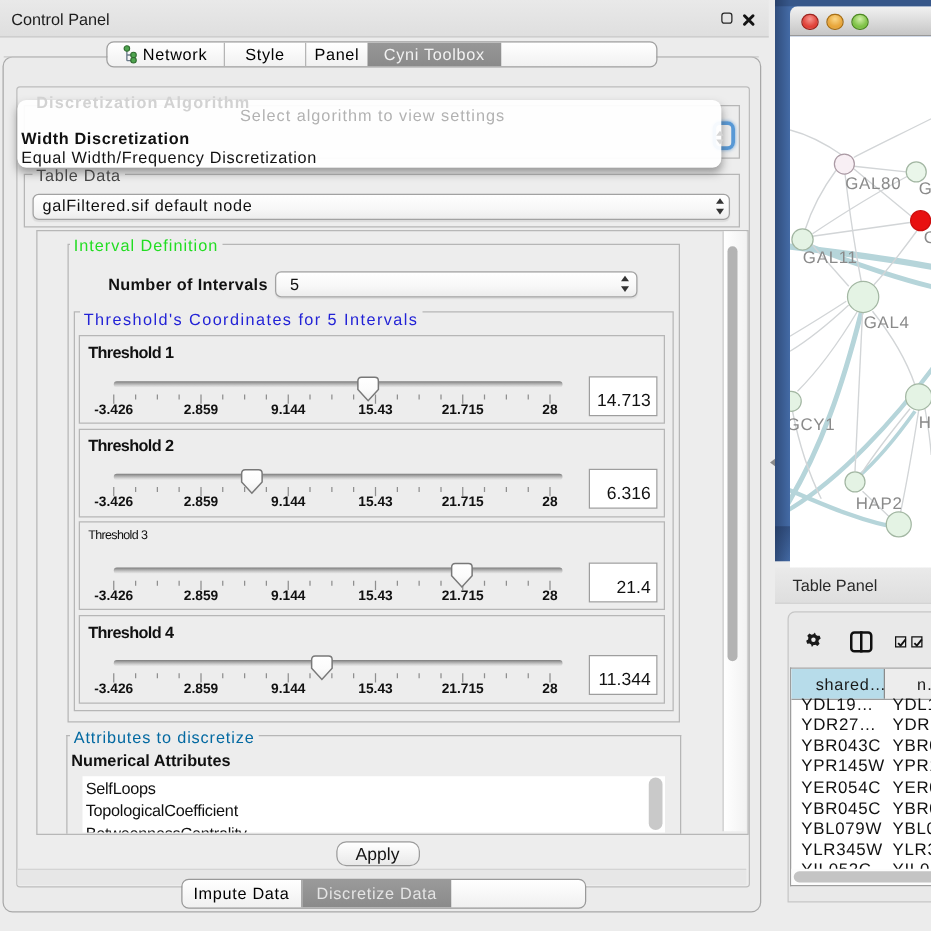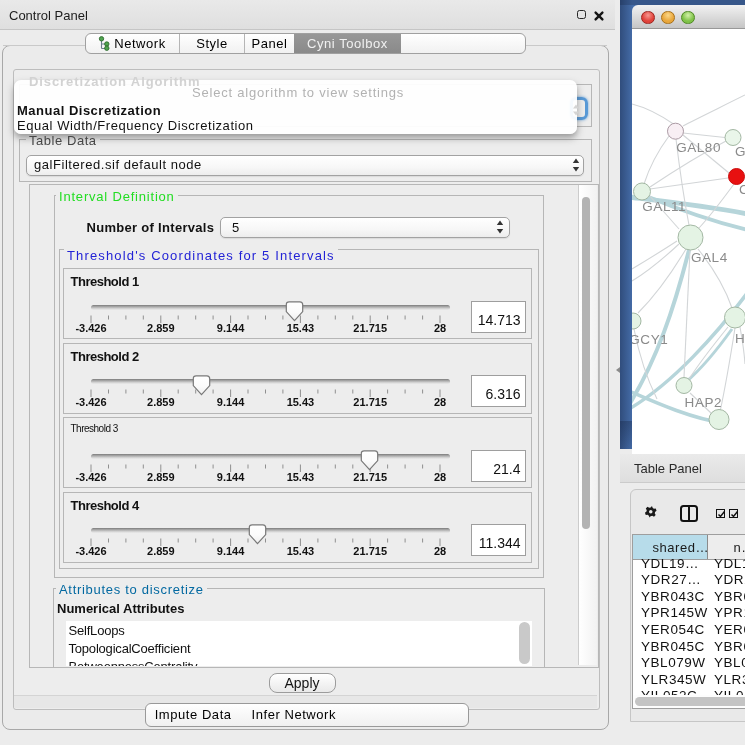--- a/index.html
+++ b/index.html
@@ -58,21 +58,21 @@
 <div class="txt" style="left:29px;top:74px;font-size:13px;font-weight:bold;color:#d2d2d2;z-index:5;letter-spacing:0.9px">Discretization Algorithm</div>
 <div class="txt" style="left:192px;top:84.5px;font-size:13px;color:#b2b2b2;z-index:5;letter-spacing:0.8px">Select algorithm to view settings</div>
 <div class="ab" style="left:570px;top:97px;width:12px;height:17px;border:3px solid #5899d6;border-radius:6px;box-shadow:0 0 3px rgba(88,153,214,0.9)"></div>
 
 <svg class="ab" style="left:571.5px;top:103.5px;z-index:6" width="8" height="12" viewBox="0 0 8 12">
     <path d="M4,0.5 L7,4.5 L1,4.5 Z" fill="#d4d4d4"></path>
     <path d="M4,11.5 L7,7.5 L1,7.5 Z" fill="#d4d4d4"></path>
   </svg>
 
 <div class="ab" style="left:14px;top:80px;width:563px;height:54px;background:rgba(255,255,255,0.94);border-radius:7px;box-shadow:0 4px 7px rgba(70,70,70,0.5);z-index:4"></div>
-<div class="txt" style="left:17px;top:103px;font-size:13px;font-weight:bold;letter-spacing:0.5px;z-index:5">Manual Discretization</div>
+<div class="txt" style="left:17px;top:103px;font-size:13px;font-weight:bold;letter-spacing:0.5px;z-index:5">Width Discretization</div>
 <div class="txt" style="left:17px;top:117.5px;font-size:13px;z-index:5">Equal Width/Frequency Discretization</div>
 
 <div class="grp" style="left:19px;top:139px;width:571px;height:41px"></div>
 <div class="gtitle" style="left:26px;top:132.5px;font-size:13px;color:#474747">Table Data</div>
 <div class="combo" style="left:26px;top:154.5px;width:556px;height:19px"></div>
 <div class="txt" style="left:34px;top:157px;font-size:13px">galFiltered.sif default node</div>
 <svg class="ab" style="left:571.5px;top:157.5px" width="8" height="14" viewBox="0 0 8 14">
     <path d="M4,0.5 L7.2,5 L0.8,5 Z" fill="#333"></path>
     <path d="M4,13.5 L7.2,9 L0.8,9 Z" fill="#333"></path>
   </svg>
@@ -174,21 +174,21 @@
 <div class="txt" style="left:2.5px;top:2.5px;font-size:13px;letter-spacing:-0.2px">SelfLoops</div>
 <div class="txt" style="left:2.5px;top:20.5px;font-size:13px;letter-spacing:-0.2px">TopologicalCoefficient</div>
 <div class="txt" style="left:2.5px;top:38.5px;font-size:13px;letter-spacing:-0.2px">BetweennessCentrality</div>
 <div class="ab" style="left:452.5px;top:1.5px;width:11px;height:42px;background:#c9c9c9;border-radius:5.5px"></div>
 </div>
 
 <div class="ab" style="left:268.5px;top:672.5px;width:65px;height:17px;border:1px solid #9c9c9c;border-radius:8px;background:linear-gradient(#ffffff,#e9e9e9);text-align:center;font-size:14px;padding-top:1px;color:#141414;letter-spacing:0">Apply</div>
 
 <div class="ab" style="left:144.5px;top:702.5px;width:322px;height:22px;border:1px solid #999;border-radius:6px;background:linear-gradient(#ffffff,#f0f0f0);display:flex;font-size:13px;overflow:hidden">
 <div style="width:95.3px;display:flex;align-items:center;justify-content:center">Impute Data</div>
-<div style="width:106px;display:flex;align-items:center;justify-content:center">Infer Network</div>
+<div style="width:119.3px;background:linear-gradient(#9a9a9a,#8a8a8a);color:#e4e4e4;display:flex;align-items:center;justify-content:center;border-left:1px solid #909090">Discretize Data</div>
 </div>
 
 <svg class="ab" style="left:615.5px;top:367px" width="4" height="6" viewBox="0 0 4 6">
     <path d="M4,0 L0,3 L4,6 Z" fill="#8a8a8a"></path>
   </svg>
 
 <div class="ab" style="left:620px;top:0;width:125px;height:449px;background:#446ba6"></div>
 <div class="ab" style="left:620px;top:0;width:12px;height:449px;background:linear-gradient(to right,rgba(16,28,56,0.38),rgba(16,28,56,0))"></div>
 <div class="ab" style="left:620px;top:0;width:125px;height:5px;background:rgba(16,28,56,0.25)"></div>
 <div class="ab" style="left:620px;top:421px;width:125px;height:28px;background:linear-gradient(rgba(16,28,56,0.32),rgba(16,28,56,0.02))"></div>

